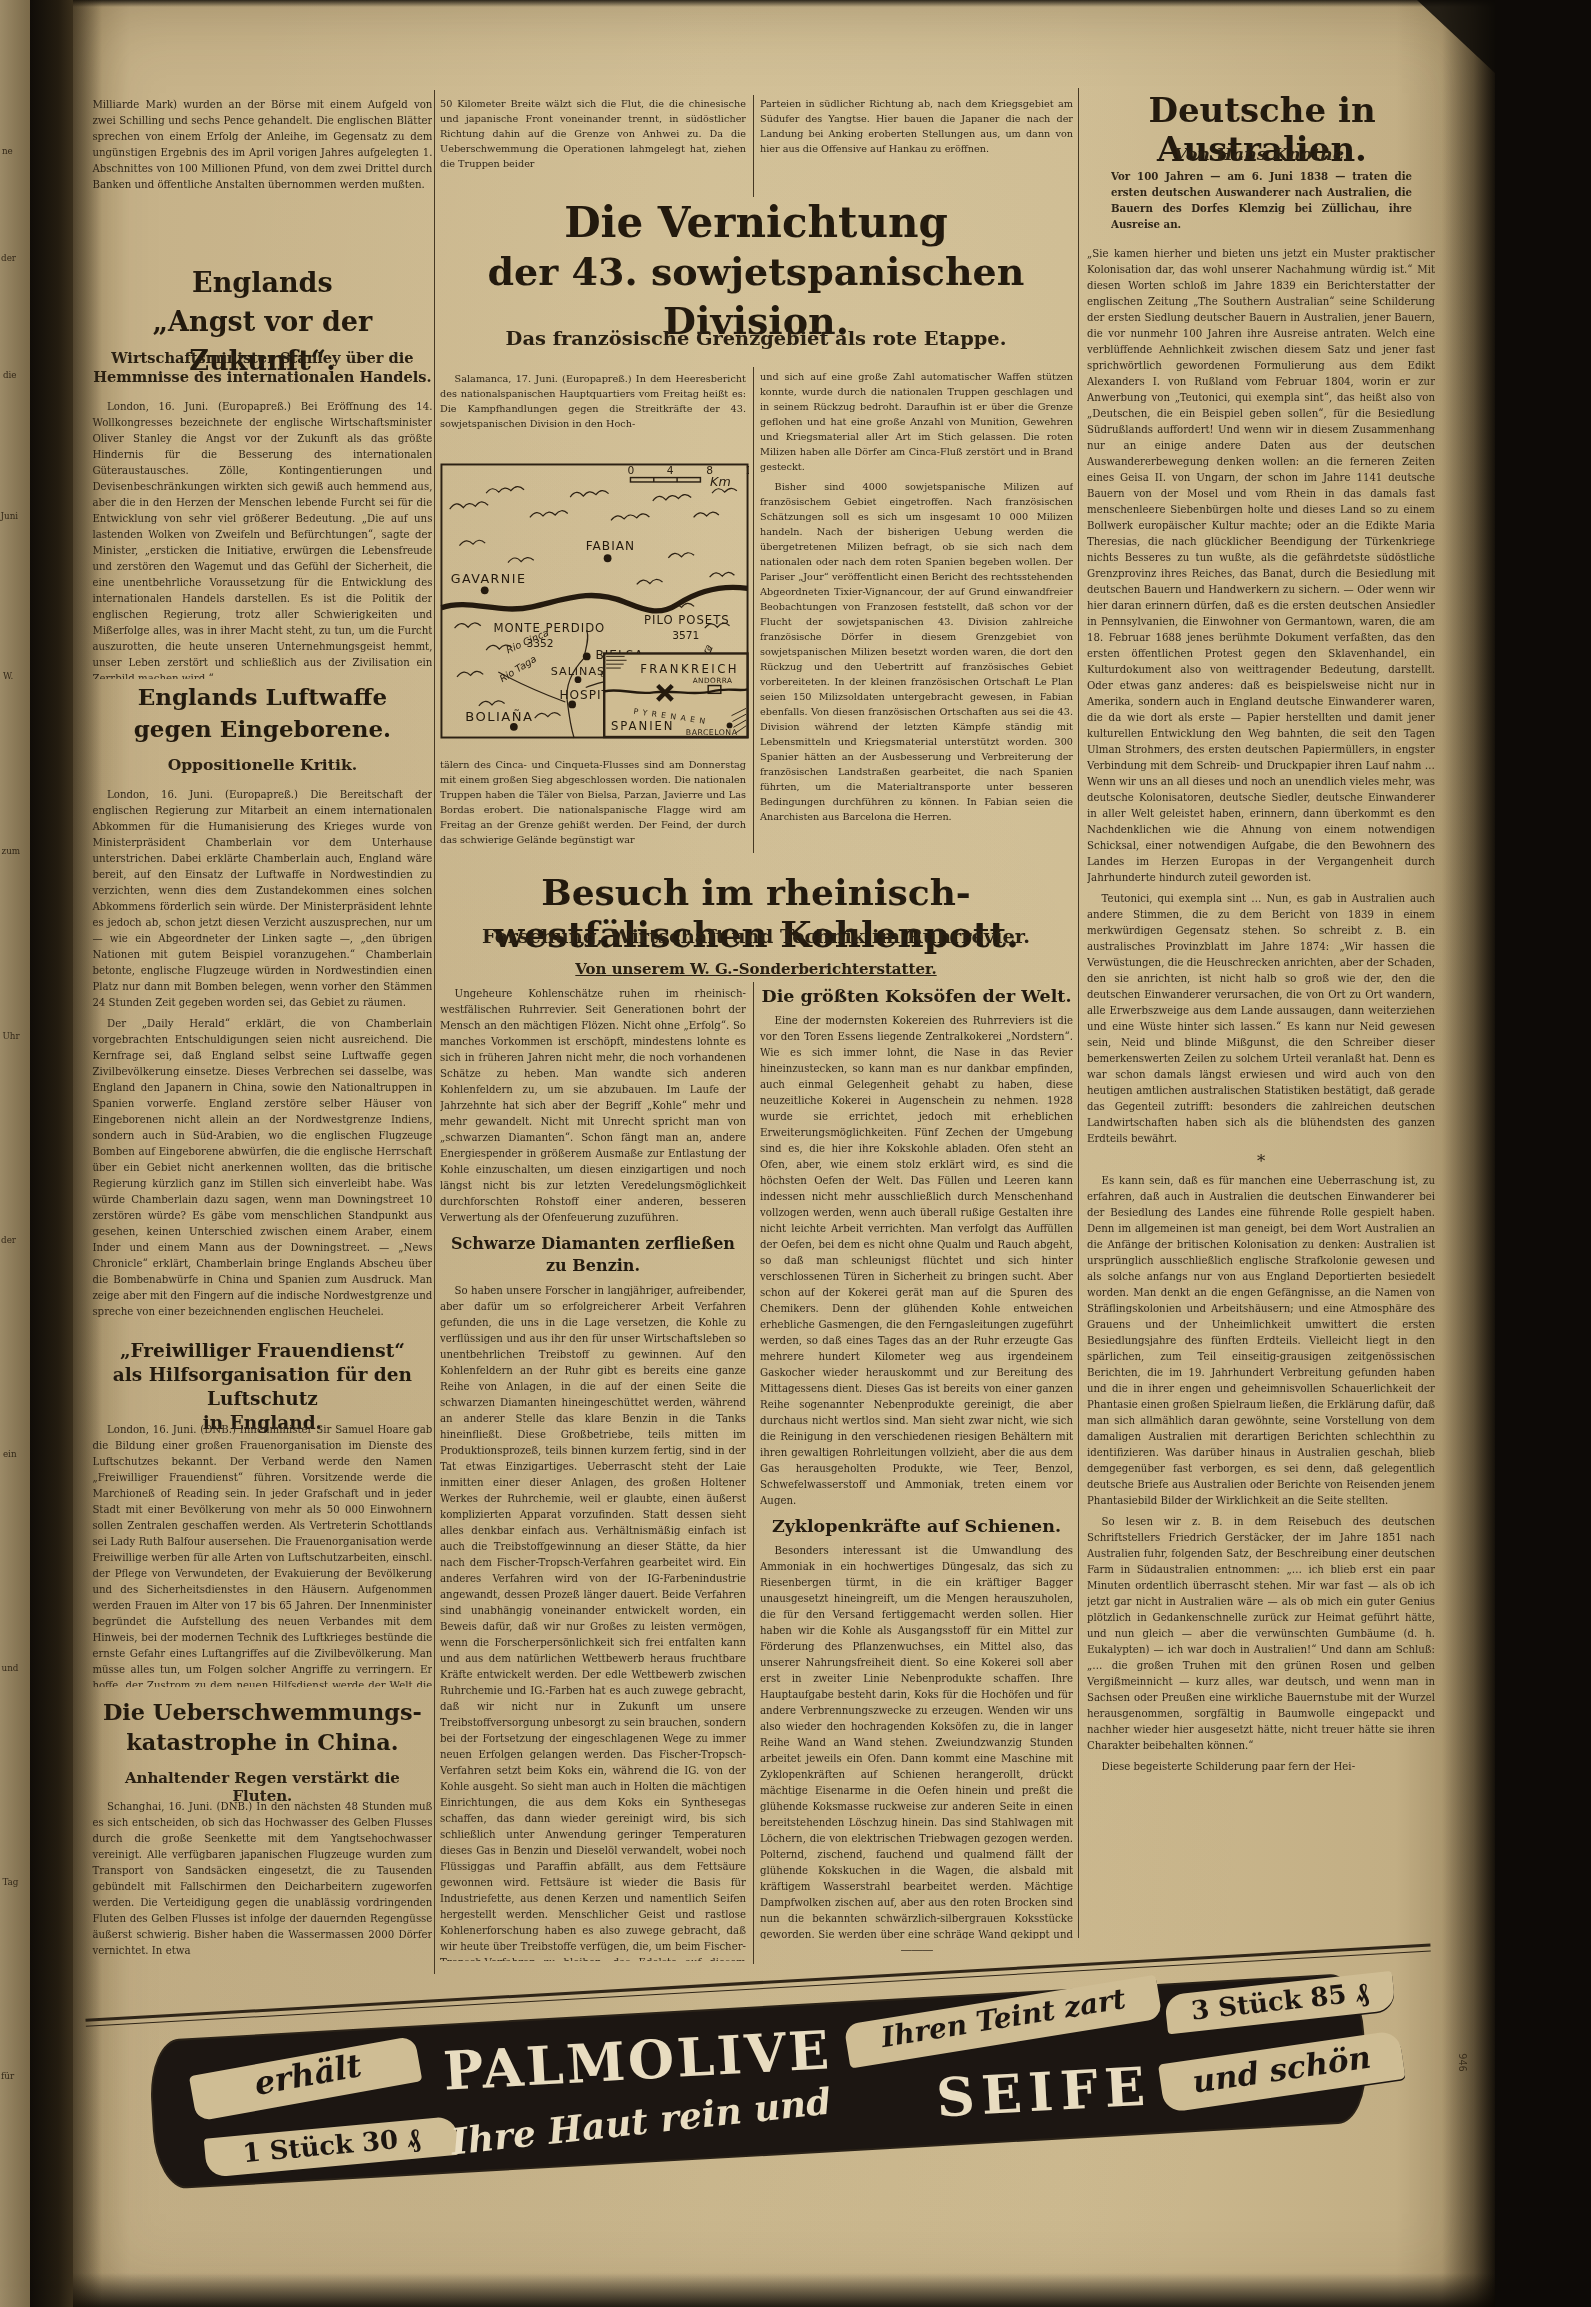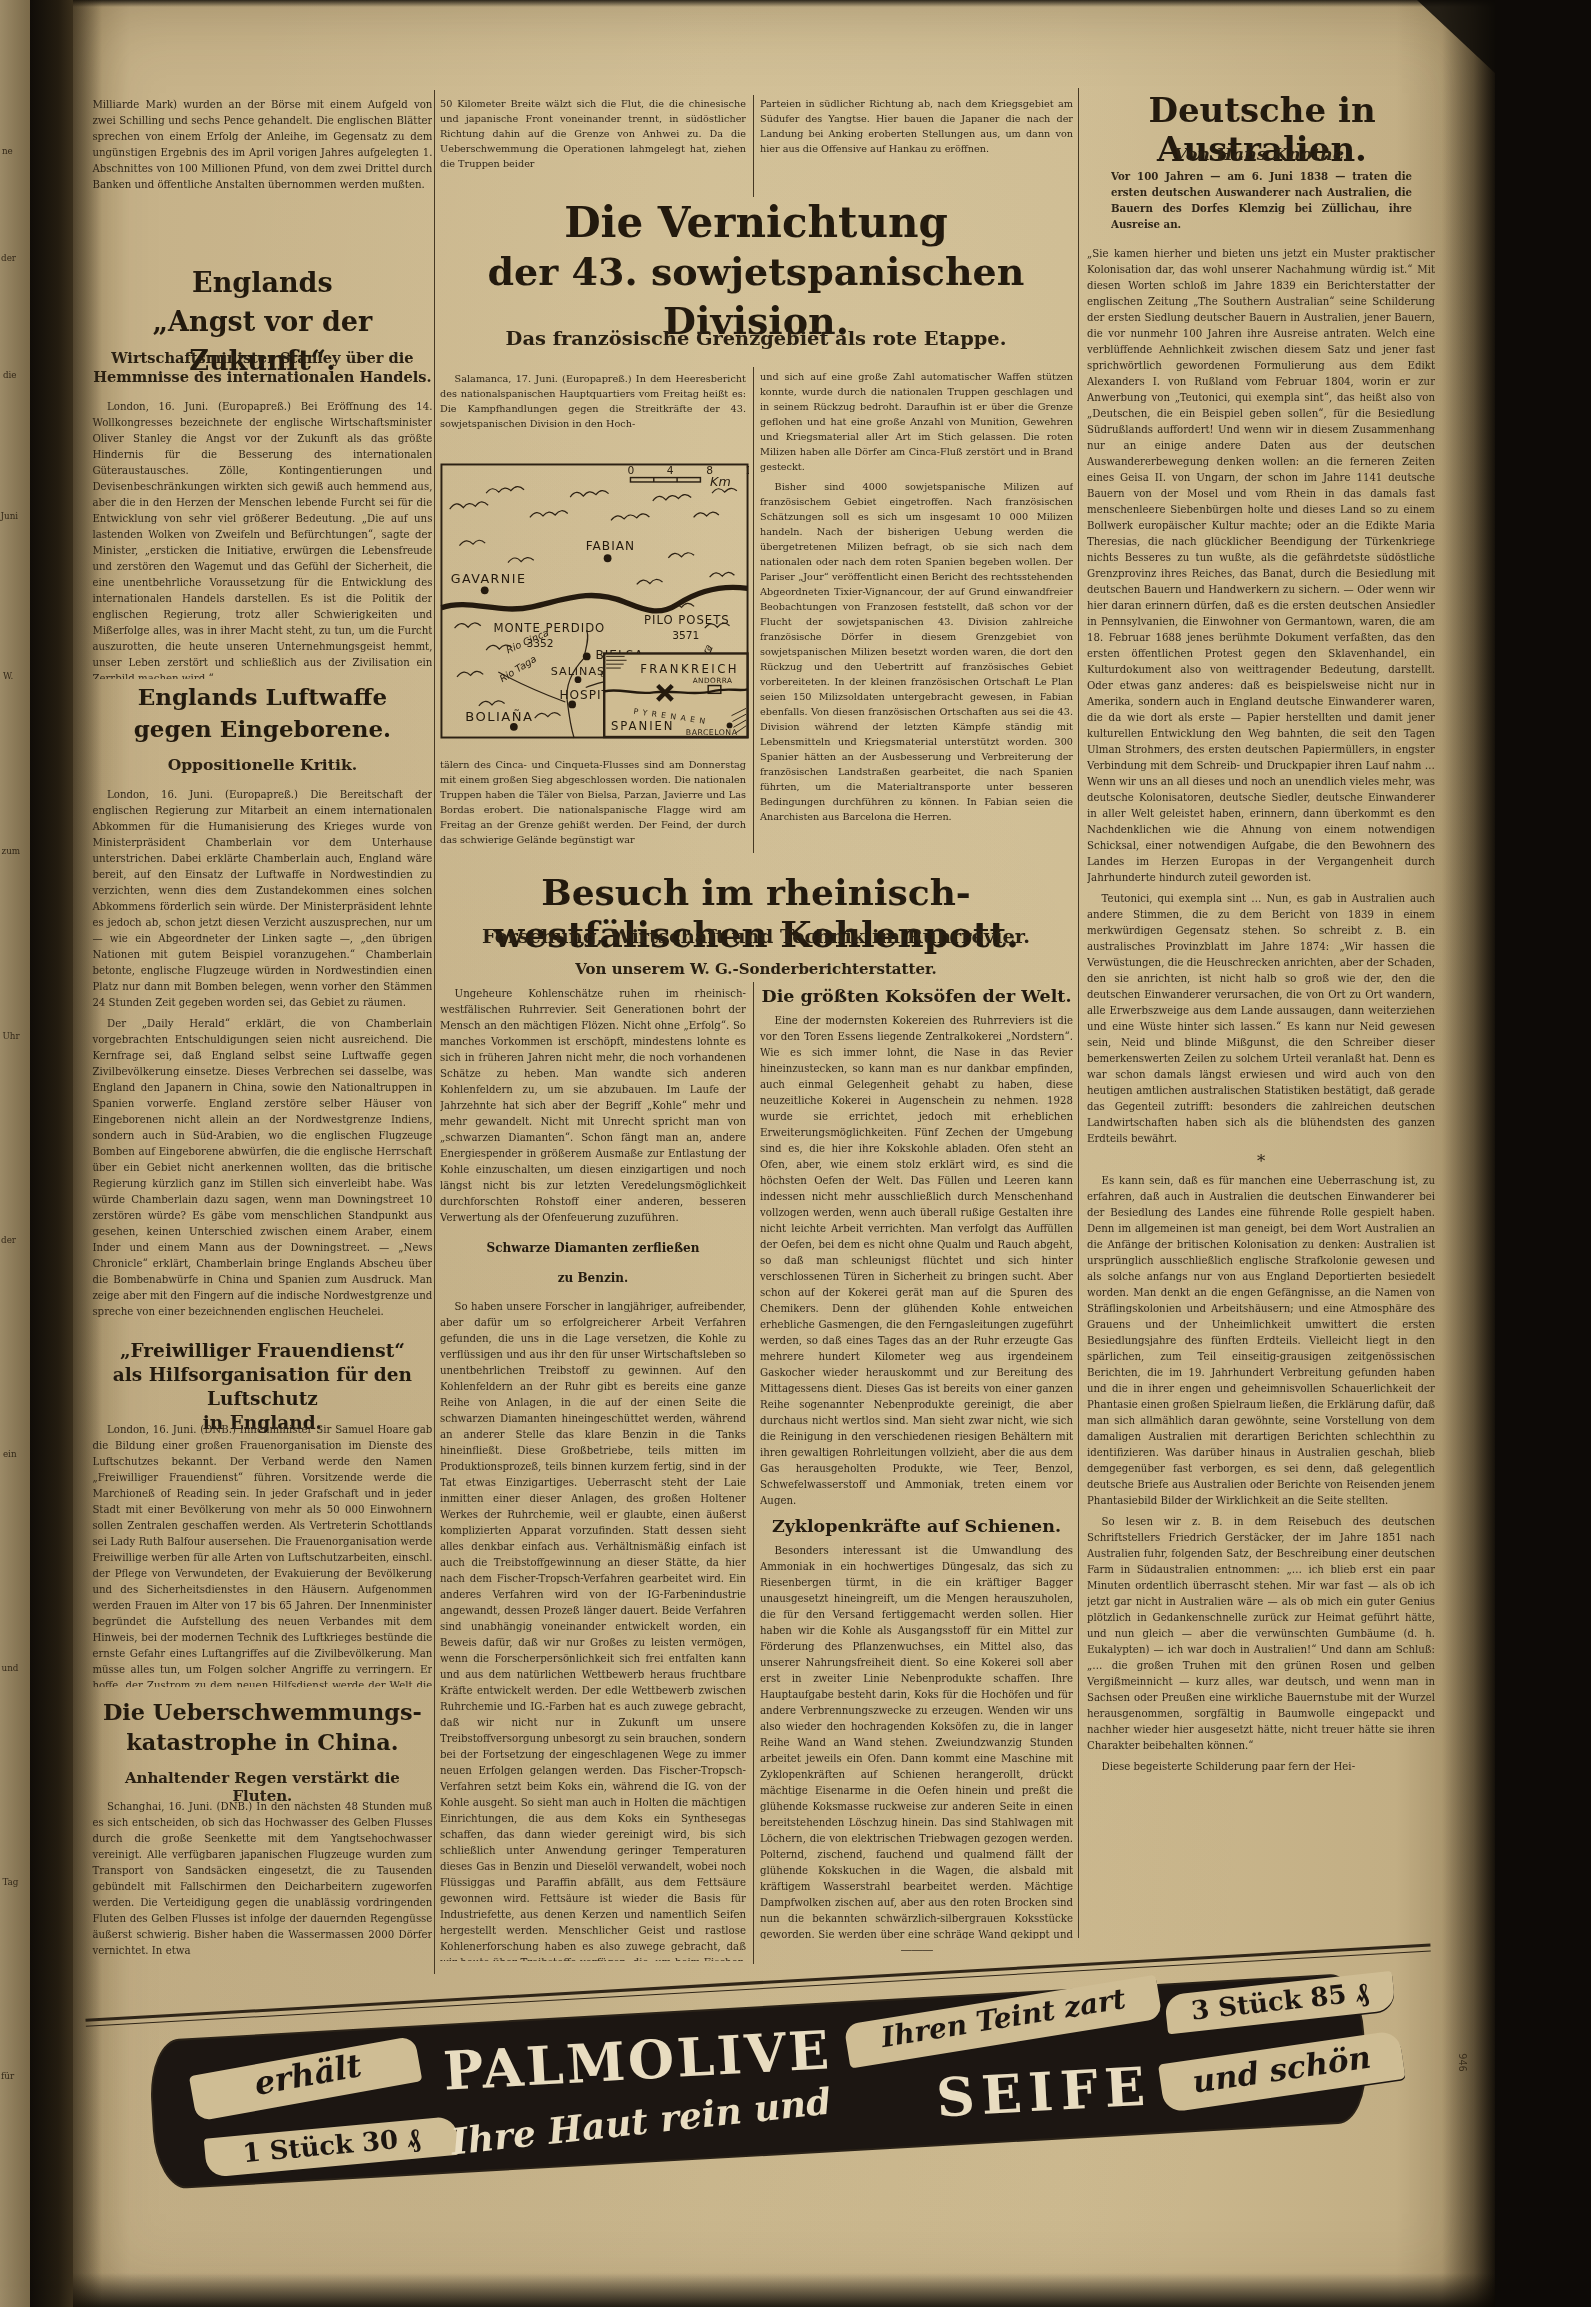--- a/index.html
+++ b/index.html
@@ -222,25 +222,25 @@
       <p class="noind">tälern des Cinca- und Cinqueta-Flusses sind am Donnerstag mit einem großen Sieg abgeschlossen worden. Die nationalen Truppen haben die Täler von Bielsa, Parzan, Javierre und Las Bordas erobert. Die nationalspanische Flagge wird am Freitag an der Grenze gehißt werden. Der Feind, der durch das schwierige Gelände begünstigt war</p>
     </div>
 
     <div class="abs body small20" style="left:687px;top:369px;width:313px;height:486px;">
       <p class="noind">und sich auf eine große Zahl automatischer Waffen stützen konnte, wurde durch die nationalen Truppen geschlagen und in seinem Rückzug bedroht. Daraufhin ist er über die Grenze geflohen und hat eine große Anzahl von Munition, Gewehren und Kriegsmaterial aller Art im Stich gelassen. Die roten Milizen haben alle Dörfer am Cinca-Fluß zerstört und in Brand gesteckt.</p>
       <p>Bisher sind 4000 sowjetspanische Milizen auf französischem Gebiet eingetroffen. Nach französischen Schätzungen soll es sich um insgesamt 10 000 Milizen handeln. Nach der bisherigen Uebung werden die übergetretenen Milizen befragt, ob sie sich nach dem nationalen oder nach dem roten Spanien begeben wollen. Der Pariser „Jour“ veröffentlicht einen Bericht des rechtsstehenden Abgeordneten Tixier-Vignancour, der auf Grund einwandfreier Beobachtungen von Franzosen feststellt, daß schon vor der Flucht der sowjetspanischen 43. Division zahlreiche französische Dörfer in diesem Grenzgebiet von sowjetspanischen Milizen besetzt worden waren, die dort den Rückzug und den Uebertritt auf französisches Gebiet vorbereiteten. In der kleinen französischen Ortschaft Le Plan seien 150 Milizsoldaten untergebracht gewesen, in Fabian ebenfalls. Von diesen französischen Ortschaften aus sei die 43. Division während der letzten Kämpfe ständig mit Lebensmitteln und Kriegsmaterial unterstützt worden. 300 Spanier hätten an der Ausbesserung und Verbreiterung der französischen Landstraßen gearbeitet, die nach Spanien führten, um die Materialtransporte unter besseren Bedingungen durchführen zu können. In Fabian seien die Anarchisten aus Barcelona die Herren.</p>
     </div>
 
     <div class="abs hl" style="left:367px;top:871px;width:632px;font-size:36px;line-height:42px;">Besuch im rheinisch-westfälischen Kohlenpott.</div>
     <div class="abs sub" style="left:367px;top:925px;width:632px;font-size:19.4px;">Forschung, Wirtschaft und Technik im Ruhrrevier.</div>
-    <div class="abs sub" style="left:367px;top:960px;width:632px;font-size:15px;font-weight:bold;">Von unserem W. G.-Sonderberichterstatter.</div>
+    <div class="abs sub" style="left:367px;top:960px;width:632px;font-size:15px;font-weight:bold;text-decoration:underline;">Von unserem W. G.-Sonderberichterstatter.</div>
 
     <div class="abs body" style="left:367px;top:986px;width:306px;height:975px;">
       <p>Ungeheure Kohlenschätze ruhen im rheinisch-westfälischen Ruhrrevier. Seit Generationen bohrt der Mensch an den mächtigen Flözen. Nicht ohne „Erfolg“. So manches Vorkommen ist erschöpft, mindestens lohnte es sich in früheren Jahren nicht mehr, die noch vorhandenen Schätze zu heben. Man wandte sich anderen Kohlenfeldern zu, um sie abzubauen. Im Laufe der Jahrzehnte hat sich aber der Begriff „Kohle“ mehr und mehr gewandelt. Nicht mit Unrecht spricht man von „schwarzen Diamanten“. Schon fängt man an, andere Energiespender in größerem Ausmaße zur Entlastung der Kohle einzuschalten, um diesen einzigartigen und noch längst nicht bis zur letzten Veredelungsmöglichkeit durchforschten Rohstoff einer anderen, besseren Verwertung als der Ofenfeuerung zuzuführen.</p>
-      <div class="crossh" style="font-size:12px;line-height:30px;margin:6.8px 0 5.8px;">
+      <div class="crossh" style="font-size:16px;line-height:22px;margin:6.8px 0 5.8px;">
         <div>Schwarze Diamanten zerfließen</div>
         <div>zu Benzin.</div>
       </div>
       <p>So haben unsere Forscher in langjähriger, aufreibender, aber dafür um so erfolgreicherer Arbeit Verfahren gefunden, die uns in die Lage versetzen, die Kohle zu verflüssigen und aus ihr den für unser Wirtschaftsleben so unentbehrlichen Treibstoff zu gewinnen. Auf den Kohlenfeldern an der Ruhr gibt es bereits eine ganze Reihe von Anlagen, in die auf der einen Seite die schwarzen Diamanten hineingeschüttet werden, während an anderer Stelle das klare Benzin in die Tanks hineinfließt. Diese Großbetriebe, teils mitten im Produktionsprozeß, teils binnen kurzem fertig, sind in der Tat etwas Einzigartiges. Ueberrascht steht der Laie inmitten einer dieser Anlagen, des großen Holtener Werkes der Ruhrchemie, weil er glaubte, einen äußerst komplizierten Apparat vorzufinden. Statt dessen sieht alles denkbar einfach aus. Verhältnismäßig einfach ist auch die Treibstoffgewinnung an dieser Stätte, da hier nach dem Fischer-Tropsch-Verfahren gearbeitet wird. Ein anderes Verfahren wird von der IG-Farbenindustrie angewandt, dessen Prozeß länger dauert. Beide Verfahren sind unabhängig voneinander entwickelt worden, ein Beweis dafür, daß wir nur Großes zu leisten vermögen, wenn die Forscherpersönlichkeit sich frei entfalten kann und aus dem natürlichen Wettbewerb heraus fruchtbare Kräfte entwickelt werden. Der edle Wettbewerb zwischen Ruhrchemie und IG.-Farben hat es auch zuwege gebracht, daß wir nicht nur in Zukunft um unsere Treibstoffversorgung unbesorgt zu sein brauchen, sondern bei der Fortsetzung der eingeschlagenen Wege zu immer neuen Erfolgen gelangen werden. Das Fischer-Tropsch-Verfahren setzt beim Koks ein, während die IG. von der Kohle ausgeht. So sieht man auch in Holten die mächtigen Einrichtungen, die aus dem Koks ein Synthesegas schaffen, das dann wieder gereinigt wird, bis sich schließlich unter Anwendung geringer Temperaturen dieses Gas in Benzin und Dieselöl verwandelt, wobei noch Flüssiggas und Paraffin abfällt, aus dem Fettsäure gewonnen wird. Fettsäure ist wieder die Basis für Industriefette, aus denen Kerzen und namentlich Seifen hergestellt werden. Menschlicher Geist und rastlose Kohlenerforschung haben es also zuwege gebracht, daß wir heute über Treibstoffe verfügen, die, um beim Fischer-Tropsch-Verfahren zu bleiben, das Edelste auf diesem Gebiete sind.</p>
     </div>
 
     <div class="abs body" style="left:687px;top:986px;width:313px;height:953px;">
       <div class="crossh" style="font-size:17.5px;line-height:21.4px;margin:0 0 5.8px;">Die größten Koksöfen der Welt.</div>
       <p>Eine der modernsten Kokereien des Ruhrreviers ist die vor den Toren Essens liegende Zentralkokerei „Nordstern“. Wie es sich immer lohnt, die Nase in das Revier hineinzustecken, so kann man es nur dankbar empfinden, auch einmal Gelegenheit gehabt zu haben, diese neuzeitliche Kokerei in Augenschein zu nehmen. 1928 wurde sie errichtet, jedoch mit erheblichen Erweiterungsmöglichkeiten. Fünf Zechen der Umgebung sind es, die hier ihre Kokskohle abladen. Ofen steht an Ofen, aber, wie einem stolz erklärt wird, es sind die höchsten Oefen der Welt. Das Füllen und Leeren kann indessen nicht mehr ausschließlich durch Menschenhand vollzogen werden, wenn auch überall rußige Gestalten ihre nicht leichte Arbeit verrichten. Man verfolgt das Auffüllen der Oefen, bei dem es nicht ohne Qualm und Rauch abgeht, so daß man schleunigst flüchtet und sich hinter verschlossenen Türen in Sicherheit zu bringen sucht. Aber schon auf der Kokerei gerät man auf die Spuren des Chemikers. Denn der glühenden Kohle entweichen erhebliche Gasmengen, die den Ferngasleitungen zugeführt werden, so daß eines Tages das an der Ruhr erzeugte Gas mehrere hundert Kilometer weg aus irgendeinem Gaskocher wieder herauskommt und zur Bereitung des Mittagessens dient. Dieses Gas ist bereits von einer ganzen Reihe sogenannter Nebenprodukte gereinigt, die aber durchaus nicht wertlos sind. Man sieht zwar nicht, wie sich die Reinigung in den verschiedenen riesigen Behältern mit ihren gewaltigen Rohrleitungen vollzieht, aber die aus dem Gas herausgeholten Produkte, wie Teer, Benzol, Schwefelwasserstoff und Ammoniak, treten einem vor Augen.</p>
       <div class="crossh" style="font-size:17.5px;line-height:21.4px;margin:6.8px 0 5.8px;">Zyklopenkräfte auf Schienen.</div>

